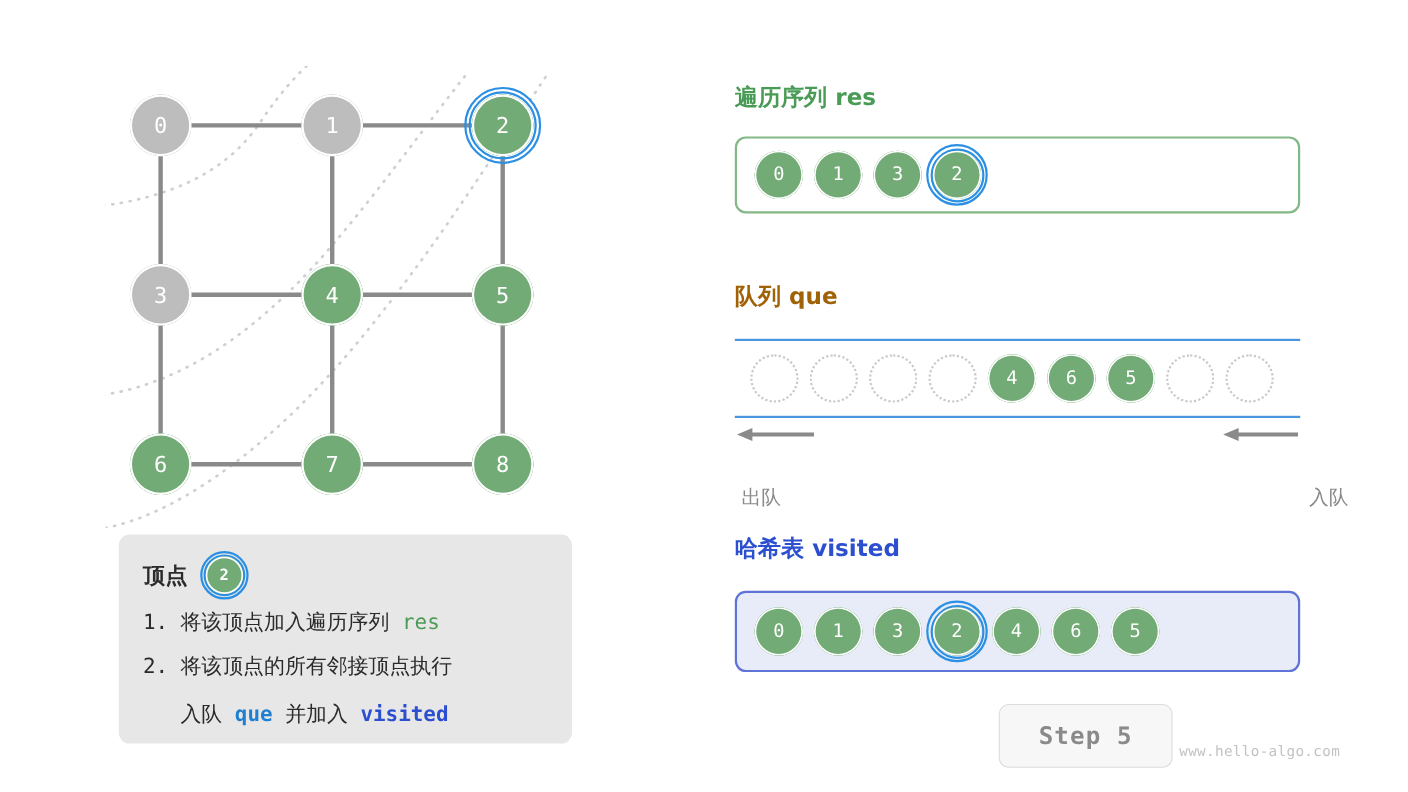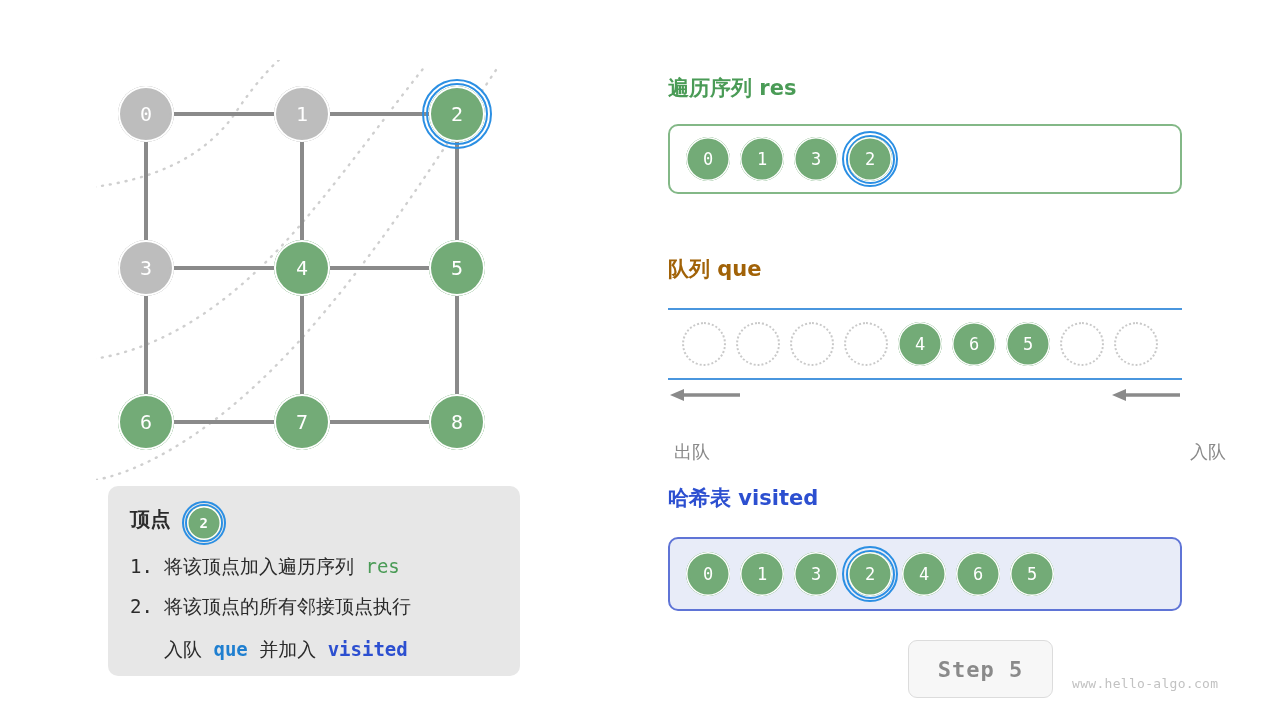--- a/index.html
+++ b/index.html
@@ -46,21 +46,21 @@
   
   #caption-box {
     position: absolute;
     left: 108px; top: 486px;
     width: 412px; height: 190px;
     background: #e7e7e7;
     border-radius: 10px;
     padding: 20px 22px 16px 22px;
   }
   #caption-head {
-    display: flex; align-items: flex-start;
+    display: flex; align-items: center;
     font-size: 20px; font-weight: bold; color: #2b2b2b;
     letter-spacing: .5px;
   }
   .inline-node {
     position: relative;
     width: 34px; height: 34px; margin: 0 16px;
     flex: 0 0 auto;
   }
   .inline-node .disc {
     position: absolute; inset: 0; border-radius: 50%;
@@ -158,21 +158,21 @@
     width: 514px; height: 74px;
     border: 2px solid #5f74d6; border-radius: 10px;
     background: #e8ecf8;
     display: flex; align-items: center;
     padding-left: 16px;
   }
 
   
   #step-badge {
     position: absolute; left: 908px; top: 640px;
-    width: 145px; height: 58px;
+    width: 158px; height: 58px;
     background: #f7f7f7;
     border: 1.5px solid #dcdcdc;
     border-radius: 9px;
     display: flex; align-items: center; justify-content: center;
     font-family: "DejaVu Sans Mono", monospace;
     font-size: 22px; font-weight: bold; color: #8a8a8a;
     letter-spacing: 1px;
   }
   #site-url {
     position: absolute; left: 1072px; top: 676px;

